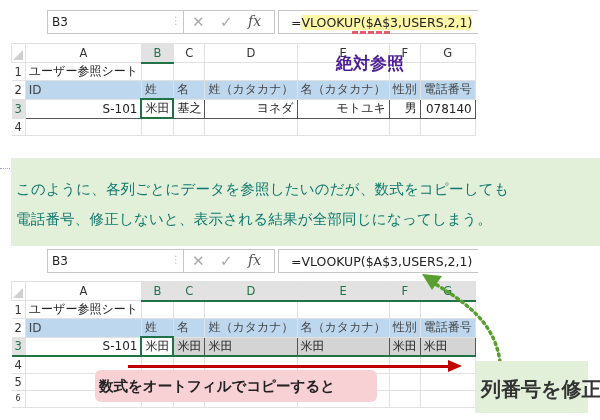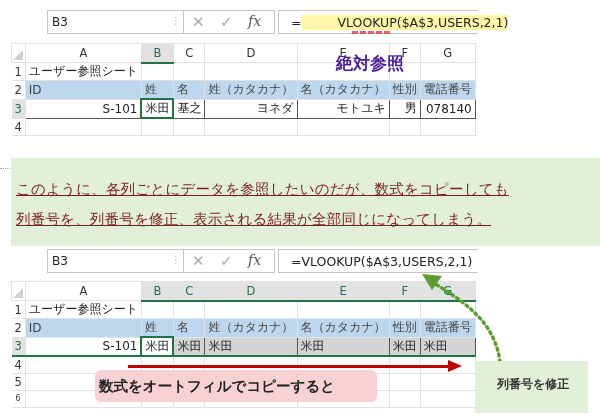--- a/index.html
+++ b/index.html
@@ -10,49 +10,49 @@
   .fbar { position: absolute; left: 0; height: 26px; width: 455px; }
   .namebox { position: absolute; left: 0; top: 0; width: 152px; height: 24px; border: 1px solid #c6c6c6; font-size: 12px; padding: 4px 0 0 4px; background: #fff; margin-left: 36px; }
   .namebox .dd { position: absolute; right: 6px; top: 4px; font-size: 8px; color: #777; }
   .sep { position: absolute; left: 160px; top: 5px; font-size: 10px; color: #bbb; }
   .fxbtns { position: absolute; left: 172px; top: 0; width: 92px; height: 24px; border: 1px solid #c6c6c6; background: #fff; }
   .fxbtns span { position: absolute; top: 2px; font-size: 15px; color: #a8a8a8; }
   .fxbtns .x { left: 8px; }
   .fxbtns .ok { left: 36px; }
   .fxbtns .fx { left: 64px; font-family: "DejaVu Serif", serif; font-style: italic; color: #555; font-size: 14px; }
   .formula { position: absolute; left: 267px; top: 0; width: 200px; height: 24px; border: 1px solid #c6c6c6; border-right: none; font-size: 12.5px; padding: 4px 0 0 12px; background: #fff; white-space: nowrap; }
-  .formula .hl { background: #fff7a8; padding-left: 36px; }
+  .formula .hl { background: #fff7a8; }
 
   table.grid { position: absolute; left: 0; border-collapse: collapse; font-size: 12px; table-layout: fixed; }
   table.grid td { height: 17px; border: 1px solid #e1e1e1; padding: 0 3px; white-space: nowrap; overflow: hidden; }
   table.grid tr.colhdr td { text-align: center; color: #333; font-size: 11.5px; background: #fff; height: 19px; }
   table.grid td.rowhdr { text-align: center; color: #333; font-size: 11.5px; border-left: none; }
   table.grid tr.colhdr td.sel { background: #e2e2e2; color: #217346; border-bottom: 2px solid #217346; }
   table.grid td.rowsel { color: #217346; background: #e2e2e2; }
   tr.hdr td.d { background: #bdd7ee; color: #444; }
   td.corner { position: relative; }
   td.corner::after { content: ""; position: absolute; right: 2px; bottom: 2px; border-left: 10px solid transparent; border-bottom: 10px solid #d0d0d0; }
   td.dark { border: 1px solid #555 !important; text-align: right; }
   td.active { border: 2px solid #217346 !important; }
   td.gray { background: #d4d4d4; border: 1px solid #555 !important; }
 
   .green-box { position: absolute; left: 11px; top: 158px; width: 590px; height: 88px; background: #e2f0d9; }
-  .green-box p { position: absolute; left: 5px; font-size: 14.5px; color: #7f1d1d; letter-spacing: 0.2px; white-space: nowrap; text-decoration: underline; }
+  .green-box p { position: absolute; left: 5px; font-size: 14.5px; color: #0f766e; letter-spacing: 0.2px; white-space: nowrap; }
   .dots { position: absolute; left: 0; top: 168px; width: 10px; border-top: 1px dotted #9ac; }
 
   .abs-label { position: absolute; left: 336px; top: 52px; font-size: 17px; font-weight: bold; color: #4c1d95; }
   .dash { position: absolute; left: 352px; top: 31px; width: 38px; border-top: 3px dashed #e06070; }
 
   .pink-box { position: absolute; left: 95px; top: 370px; width: 282px; height: 32px; background: #f8d1d4; border-radius: 6px; }
   .pink-box span { position: absolute; left: 4px; top: 7px; font-size: 14.5px; font-weight: bold; color: #222; white-space: nowrap; }
   .red-line { position: absolute; left: 128px; top: 365px; width: 322px; height: 3px; background: #c00000; }
   .red-arrow { position: absolute; left: 448px; top: 360px; width: 0; height: 0; border-top: 6px solid transparent; border-bottom: 6px solid transparent; border-left: 14px solid #c00000; }
 
   .note-box { position: absolute; left: 475px; top: 361px; width: 113px; height: 52px; background: #e2f0d9; }
-  .note-box span { position: absolute; left: 22px; top: 15px; font-size: 12px; font-weight: bold; color: #333; white-space: nowrap; }
+  .note-box span { position: absolute; left: 6px; top: 15px; font-size: 20px; font-weight: bold; color: #333; white-space: nowrap; }
 </style>
 </head>
 <body>
 
 <div class="panel" style="top:10px;">
   <div class="fbar" style="top:0;">
     <div class="namebox">
       <span>B3</span>
       <span class="dd">▼</span>
     </div>
@@ -132,21 +132,21 @@
   </tbody>
     </table>
 </div>
 
 <div class="dash"></div>
 <div class="abs-label">絶対参照</div>
 
 <div class="dots"></div>
 <div class="green-box">
   <p style="top:22px;">このように、各列ごとにデータを参照したいのだが、数式をコピーしても</p>
-  <p style="top:52px;">列番号を、列番号を修正、表示される結果が全部同じになってしまう。</p>
+  <p style="top:52px;">電話番号、修正しないと、表示される結果が全部同じになってしまう。</p>
 </div>
 
 <div class="panel" style="top:249px;">
   <div class="fbar" style="top:0;">
     <div class="namebox">
       <span>B3</span>
       <span class="dd">▼</span>
     </div>
     <span class="sep">⋮</span>
     <div class="fxbtns">

